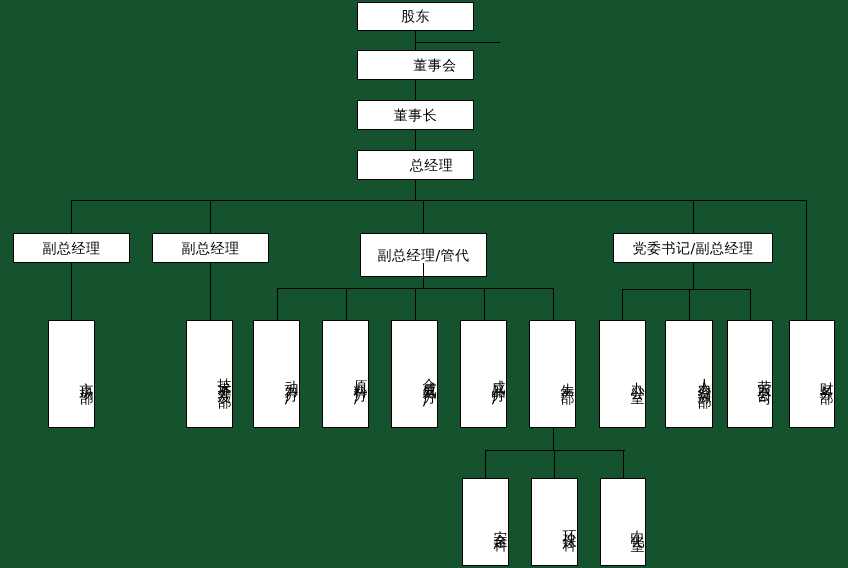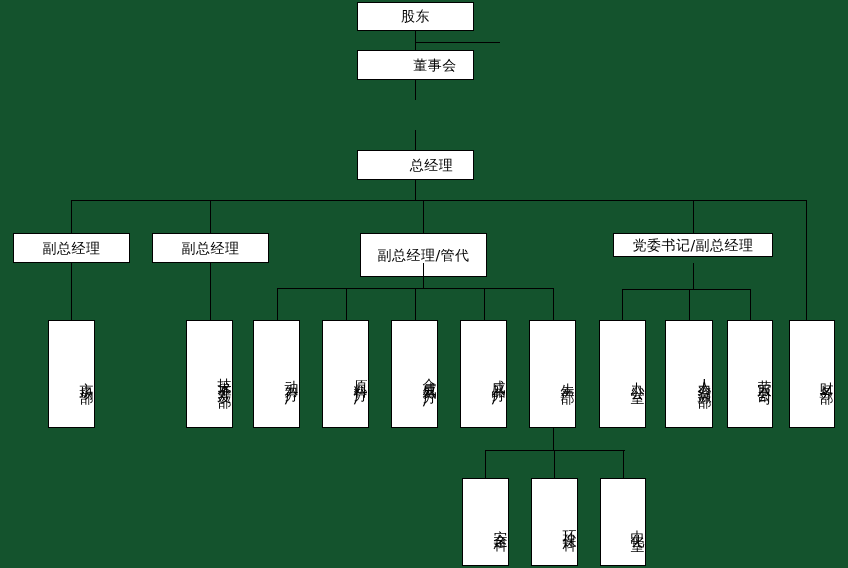--- a/index.html
+++ b/index.html
@@ -48,20 +48,21 @@
 </head>
 <body>
 
 <div id="chart-root">
 
   <div class="node" style="left:357px; top:2px; width:117px; height:29px;">股东</div>
 
 
   <div class="node" style="left:357px; top:50px; width:117px; height:30px;padding-left:39px;">董事会</div>
 
+  <div class="node" style="left:357px; top:100px; width:117px; height:30px;">董事长</div>
 
   <div class="node" style="left:357px; top:150px; width:117px; height:30px;padding-left:32px;">总经理</div>
 
   <div class="line v" style="left:415px; top:31px; height:19px;"></div>
 
   <div class="line h" style="left:415px; top:42px; width:85px;"></div>
 
   <div class="line v" style="left:415px; top:80px; height:20px;"></div>
 
   <div class="line v" style="left:415px; top:130px; height:20px;"></div>
@@ -75,21 +76,21 @@
   <div class="line v" style="left:423px; top:200px; height:33px;"></div>
   <div class="line v" style="left:693px; top:200px; height:33px;"></div>
   <div class="line v" style="left:806px; top:200px; height:120px;"></div>
 
   <div class="node" style="left:13px; top:233px; width:117px; height:30px;">副总经理</div>
 
   <div class="node" style="left:152px; top:233px; width:117px; height:30px;">副总经理</div>
 
   <div class="node" style="left:360px; top:233px; width:127px; height:44px;">副总经理/管代</div>
 
-  <div class="node" style="left:613px; top:233px; width:160px; height:24px;">党委书记/副总经理</div>
+  <div class="node" style="left:613px; top:233px; width:160px; height:30px;">党委书记/副总经理</div>
 
   <div class="line v" style="left:71px; top:263px; height:57px;"></div>
   <div class="node vertical" style="left:48px; top:320px; width:47px; height:108px;">市场部</div>
 
   <div class="line v" style="left:210px; top:263px; height:57px;"></div>
   <div class="node vertical" style="left:186px; top:320px; width:47px; height:108px;">技术开发部</div>
 
   <div class="line v" style="left:423px; top:263px; height:26px;"></div>
   <div class="line h" style="left:277px; top:288px; width:277px;"></div>
 

